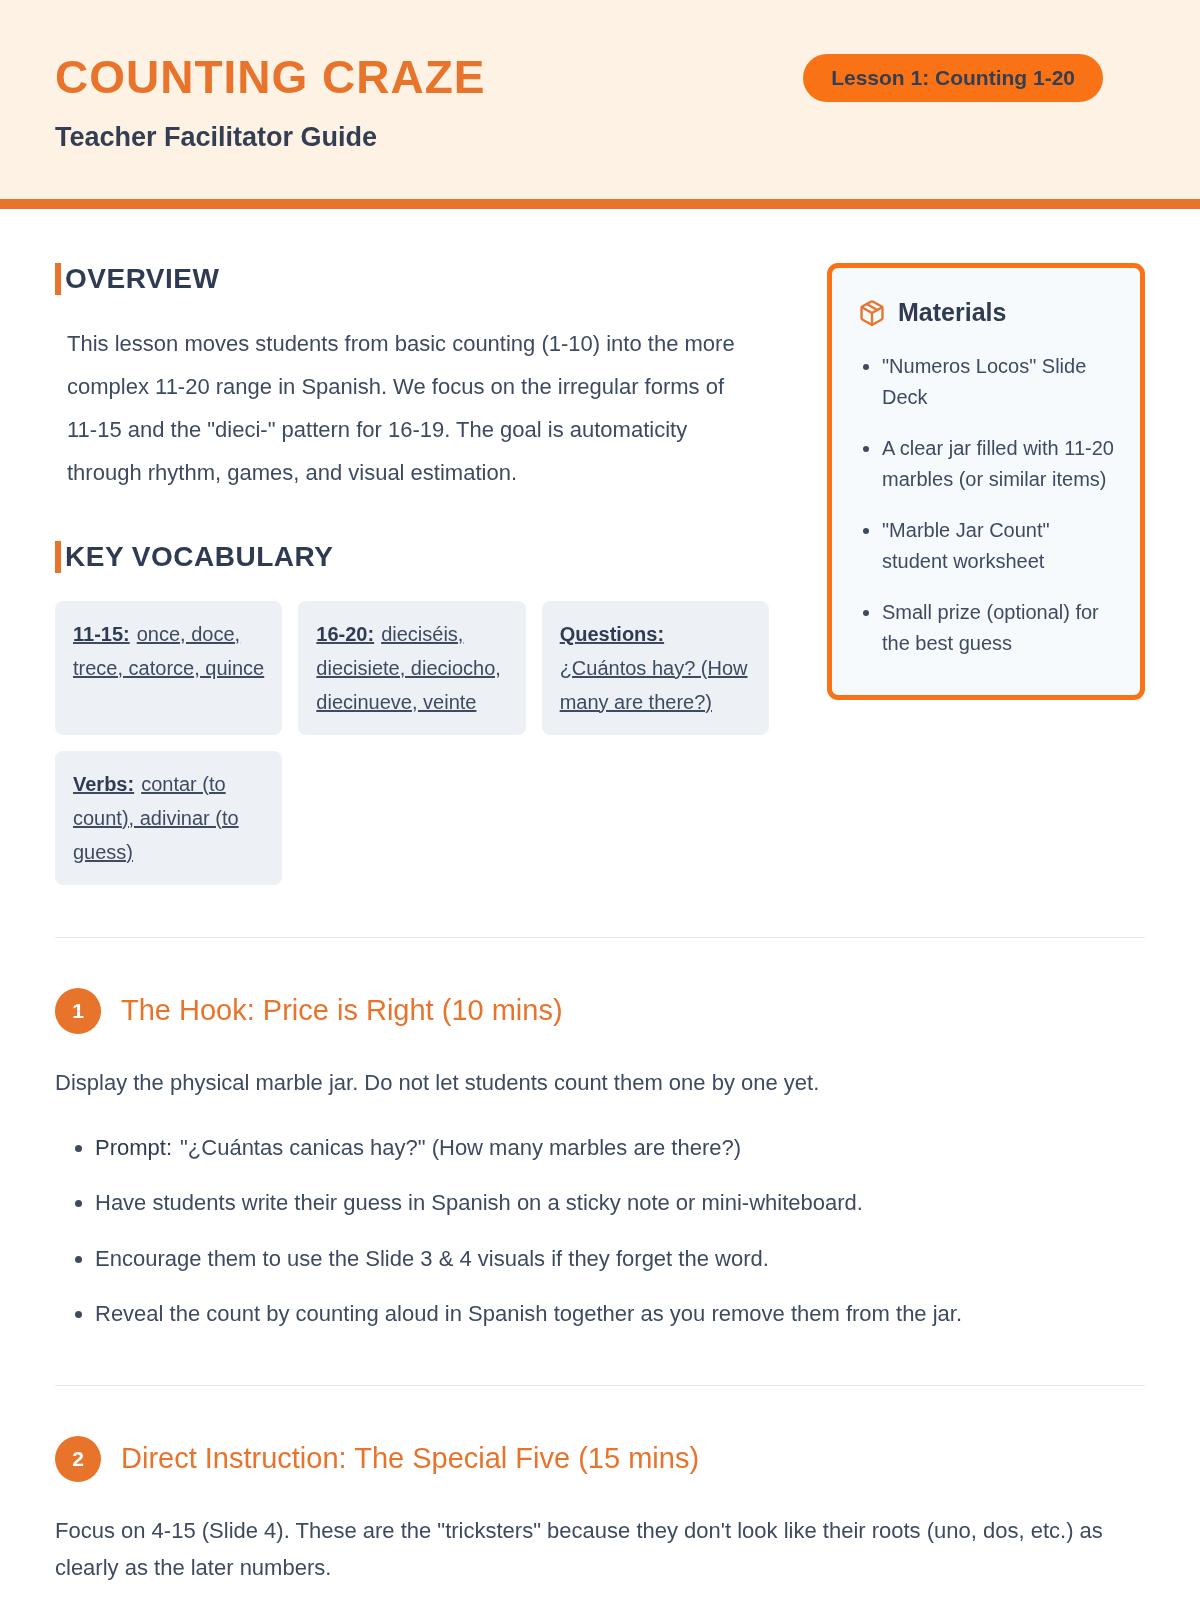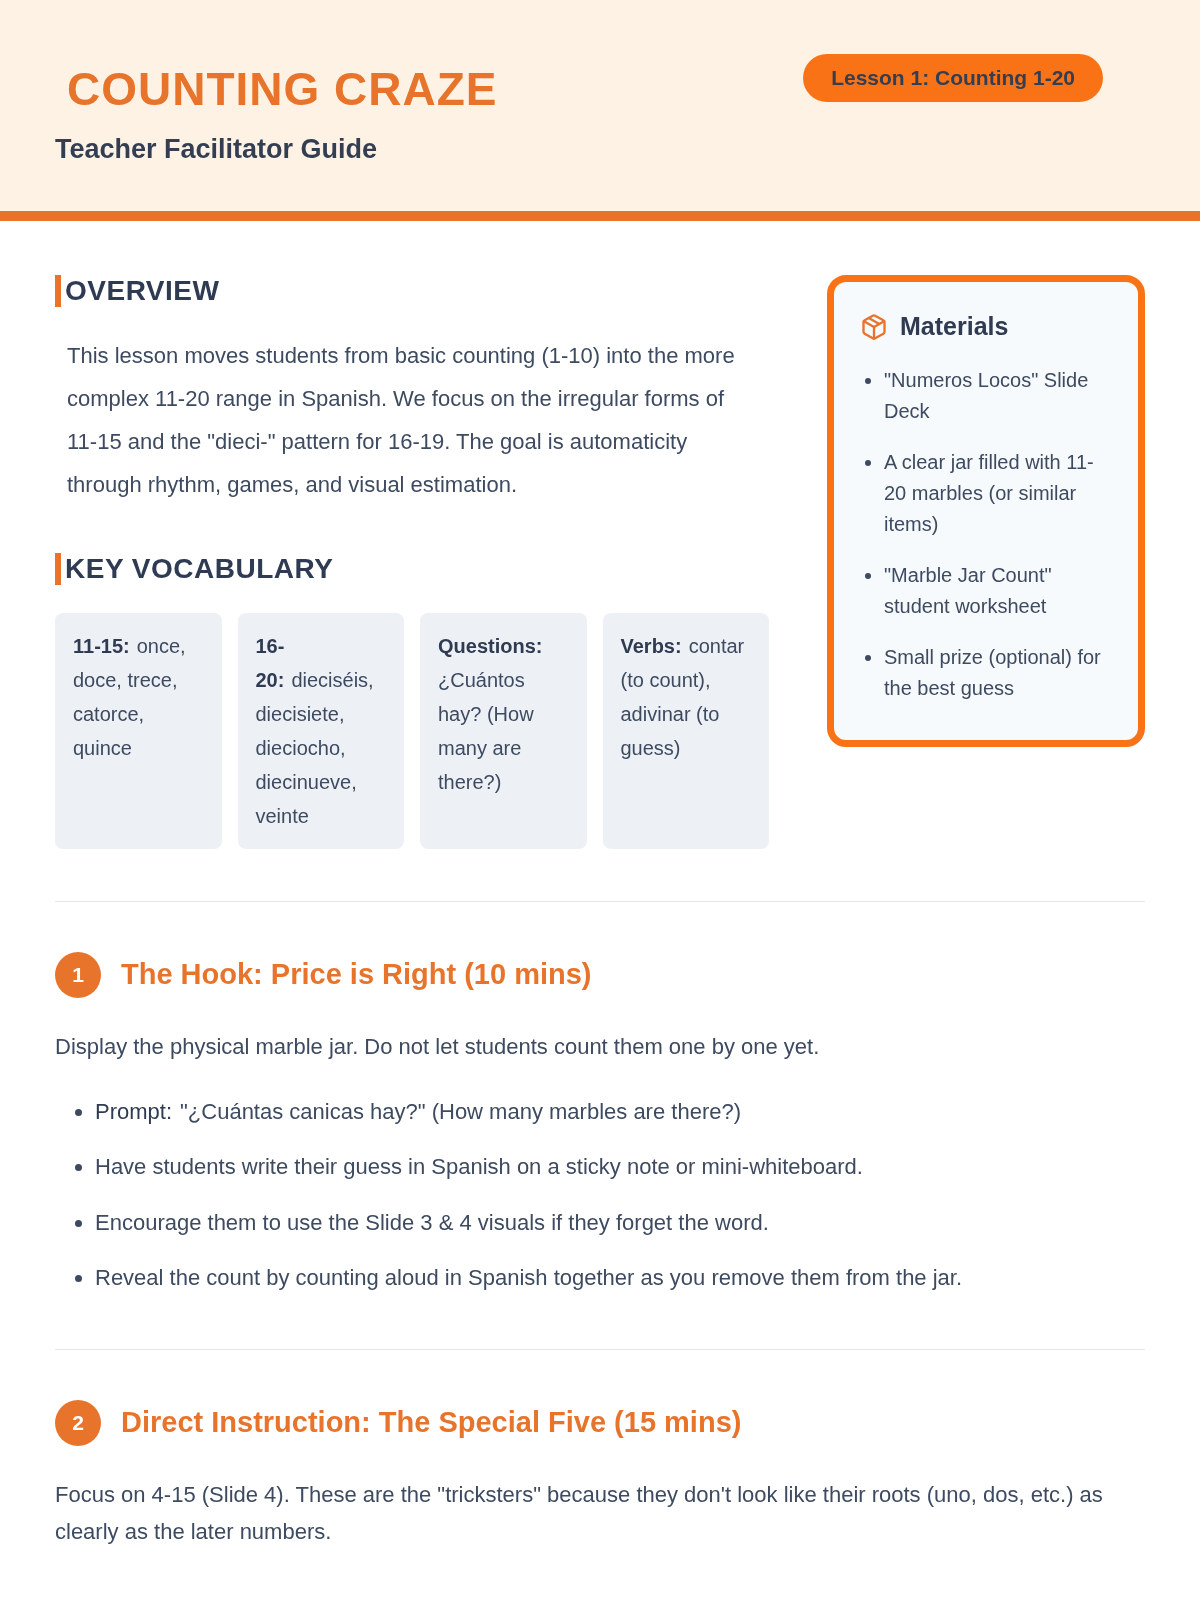--- a/index.html
+++ b/index.html
@@ -15,21 +15,21 @@
 
   
   .header {
     background: #fdf2e4;
     padding: 50px 55px 46px 55px;
     display: flex;
     justify-content: space-between;
     align-items: flex-start;
   }
   .page-title {
-    margin: 12px;
+    margin: 0;
     font-size: 46px;
     font-weight: 800;
     letter-spacing: 1px;
     color: #e8742c;
   }
   .page-subtitle {
     margin-top: 18px;
     font-size: 27px;
     font-weight: 600;
     color: #333e52;
@@ -71,38 +71,39 @@
   .overview-body {
     margin: 12px;
     font-size: 22px;
     line-height: 1.95;
     color: #3d4a60;
   }
 
   
   .vocab-grid {
     display: grid;
-    grid-template-columns: 1fr 1fr 1fr 1fr;
+    grid-template-columns: 1fr 1fr 1fr;
     gap: 16px;
+    text-decoration: underline;
   }
   .vocab-card {
     background: #edf1f6;
     border-radius: 8px;
     padding: 16px 18px;
     font-size: 20px;
     line-height: 1.7;
     color: #3d4a60;
   }
   .vocab-label { font-weight: 700; color: #2f3b52; margin-right: 7px; }
 
   
   .materials-card {
     background: #f7fafc;
-    border: 7px solid #f97316;
-    border-radius: 19px;
+    border: 5px solid #f97316;
+    border-radius: 11px;
     padding: 30px 26px 16px 26px;
   }
   .materials-head {
     display: flex;
     align-items: center;
     gap: 12px;
     margin-bottom: 24px;
   }
   .materials-title { font-size: 25px; font-weight: 800; color: #2f3b52; }
   .materials-list { margin: 0; padding-left: 24px; }
@@ -133,21 +134,21 @@
     font-weight: 700;
     font-size: 21px;
     display: flex;
     align-items: center;
     justify-content: center;
     flex: none;
   }
   .step-title {
     margin: 0;
     font-size: 29px;
-    font-weight: 700;
+    font-weight: 400;
     color: #e8742c;
   }
   .step-intro {
     margin: 16px 0 28px 0;
     font-size: 22px;
     line-height: 1.7;
     color: #3d4a60;
   }
   .step-bullets { margin: 0; padding-left: 40px; }
   .step-bullets li {

